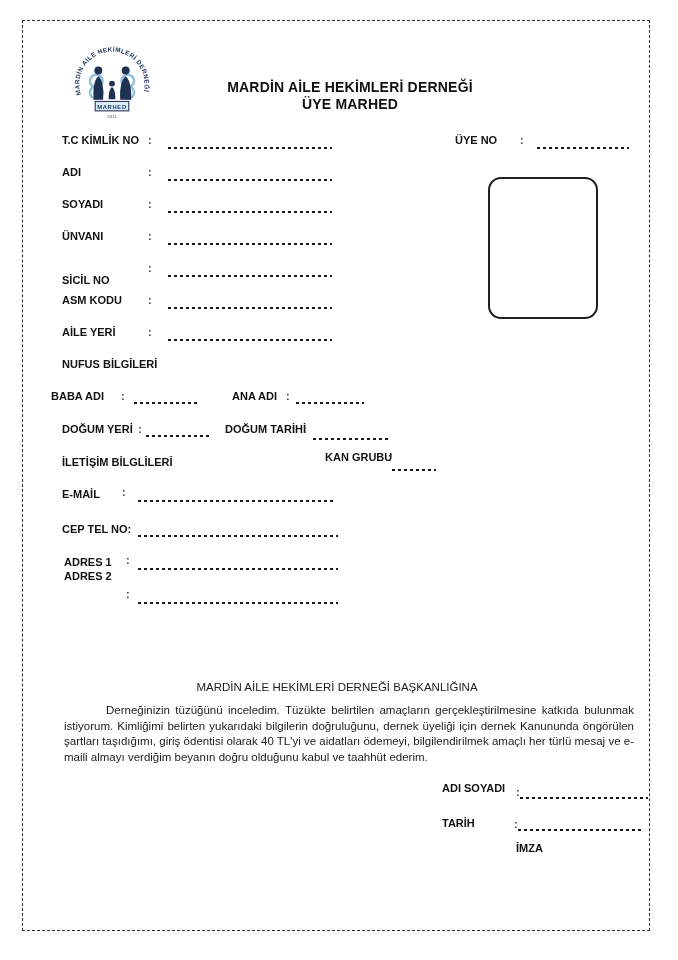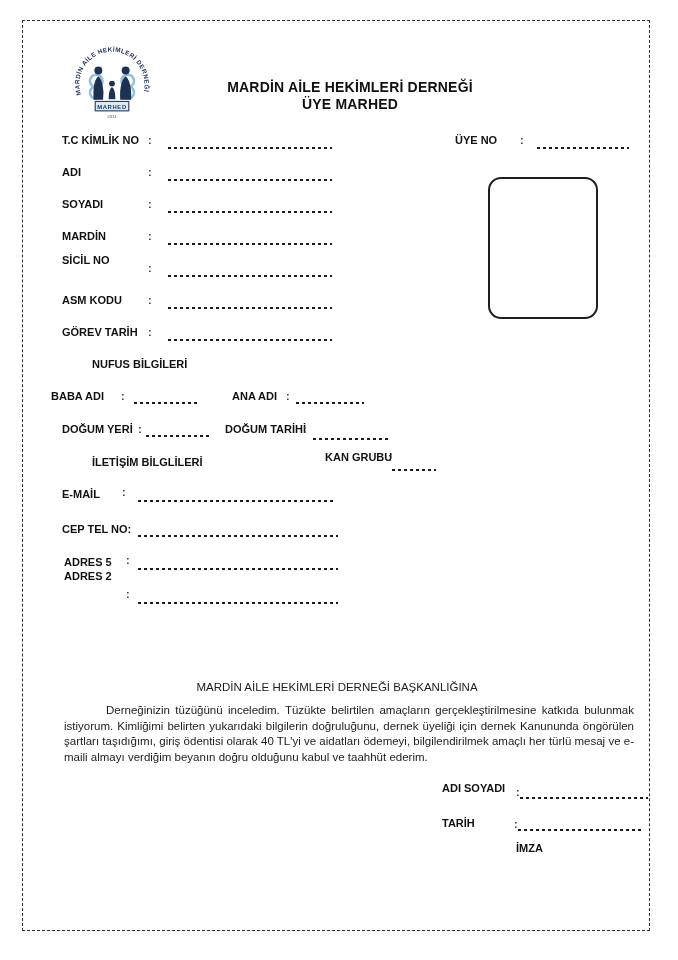--- a/index.html
+++ b/index.html
@@ -3,21 +3,21 @@
 <meta charset="utf-8">
 <style>
   html,body{margin:0;padding:0;background:#fff;}
   .page{position:relative;width:678px;height:960px;background:#ffffff;overflow:hidden;
         font-family:"Liberation Sans", sans-serif;color:#161616;}
   .pborder{position:absolute;left:22px;top:20px;width:626px;height:909px;
            border:1px dashed #2e2e2e;}
   .title{position:absolute;left:40px;top:79px;width:620px;text-align:center;
          font-weight:bold;font-size:14px;line-height:17px;letter-spacing:.2px;color:#101010;}
   .lbl{position:absolute;font-weight:bold;font-size:11px;white-space:nowrap;color:#111;}
-  .sec{position:absolute;font-weight:bold;font-size:11px;white-space:nowrap;color:#111;margin-left:30px;}
+  .sec{position:absolute;font-weight:bold;font-size:11px;white-space:nowrap;color:#111;}
   .colon{position:absolute;font-weight:bold;font-size:11px;color:#3a3a3a;}
   .dots{position:absolute;height:2px;
         background:repeating-linear-gradient(90deg,#1b1b1b 0 3px,transparent 3px 6px);}
   .photo{position:absolute;left:488px;top:177px;width:106px;height:138px;
          border:2px solid #1f1f1f;border-radius:13px;background:#fff;}
   .decl-head{position:absolute;left:22px;top:681px;width:630px;text-align:center;
              font-size:11.5px;color:#1c1c1c;}
   .decl-body{position:absolute;left:64px;top:703px;width:570px;font-size:11.5px;
              line-height:15.6px;text-align:justify;text-indent:42px;color:#1c1c1c;}
   .sig-lbl{position:absolute;font-weight:bold;font-size:11px;color:#111;white-space:nowrap;}
@@ -68,33 +68,33 @@
   <div class="dots" style="left:537px;top:147px;width:92px"></div>
 
   <span class="lbl" style="left:62px;top:166px">ADI</span>
   <span class="colon" style="left:148px;top:166px">:</span>
   <div class="dots" style="left:168px;top:179px;width:164px"></div>
 
   <span class="lbl" style="left:62px;top:198px">SOYADI</span>
   <span class="colon" style="left:148px;top:198px">:</span>
   <div class="dots" style="left:168px;top:211px;width:164px"></div>
 
-  <span class="lbl" style="left:62px;top:230px">MARDİN</span>
+  <span class="lbl" style="left:62px;top:230px">ÜNVANI</span>
   <span class="colon" style="left:148px;top:230px">:</span>
   <div class="dots" style="left:168px;top:243px;width:164px"></div>
 
-  <span class="lbl" style="left:62px;top:254px">SİCİL NO</span>
+  <span class="lbl" style="left:62px;top:274px">SİCİL NO</span>
   <span class="colon" style="left:148px;top:262px">:</span>
   <div class="dots" style="left:168px;top:275px;width:164px"></div>
 
   <span class="lbl" style="left:62px;top:294px">ASM KODU</span>
   <span class="colon" style="left:148px;top:294px">:</span>
   <div class="dots" style="left:168px;top:307px;width:164px"></div>
 
-  <span class="lbl" style="left:62px;top:326px">GÖREV TARİH</span>
+  <span class="lbl" style="left:62px;top:326px">AİLE YERİ</span>
   <span class="colon" style="left:148px;top:326px">:</span>
   <div class="dots" style="left:168px;top:339px;width:164px"></div>
 
   <div class="photo"></div>
 
   <span class="sec" style="left:62px;top:358px">NUFUS BİLGİLERİ</span>
 
   <span class="lbl" style="left:51px;top:390px">BABA ADI</span>
   <span class="colon" style="left:121px;top:390px">:</span>
   <div class="dots" style="left:134px;top:402px;width:64px"></div>
@@ -117,21 +117,21 @@
   <span class="colon" style="left:388px;top:451px">:</span>
   <div class="dots" style="left:392px;top:469px;width:44px"></div>
 
   <span class="lbl" style="left:62px;top:488px">E-MAİL</span>
   <span class="colon" style="left:122px;top:486px">:</span>
   <div class="dots" style="left:138px;top:500px;width:196px"></div>
 
   <span class="lbl" style="left:62px;top:523px">CEP TEL NO:</span>
   <div class="dots" style="left:138px;top:535px;width:200px"></div>
 
-  <span class="lbl" style="left:64px;top:556px">ADRES 5</span>
+  <span class="lbl" style="left:64px;top:556px">ADRES 1</span>
   <span class="colon" style="left:126px;top:554px">:</span>
   <div class="dots" style="left:138px;top:568px;width:200px"></div>
 
   <span class="lbl" style="left:64px;top:570px">ADRES 2</span>
   <span class="colon" style="left:126px;top:588px">:</span>
   <div class="dots" style="left:138px;top:602px;width:200px"></div>
 
   <div class="decl-head">MARDİN AİLE HEKİMLERİ DERNEĞİ BAŞKANLIĞINA</div>
   <div class="decl-body">Derneğinizin tüzüğünü inceledim. Tüzükte belirtilen amaçların gerçekleştirilmesine katkıda bulunmak istiyorum. Kimliğimi belirten yukarıdaki bilgilerin doğruluğunu, dernek üyeliği için dernek Kanununda öngörülen şartları taşıdığımı, giriş ödentisi olarak 40 TL'yi ve aidatları ödemeyi, bilgilendirilmek amaçlı her türlü mesaj ve e-maili almayı verdiğim beyanın doğru olduğunu kabul ve taahhüt ederim.</div>
 

